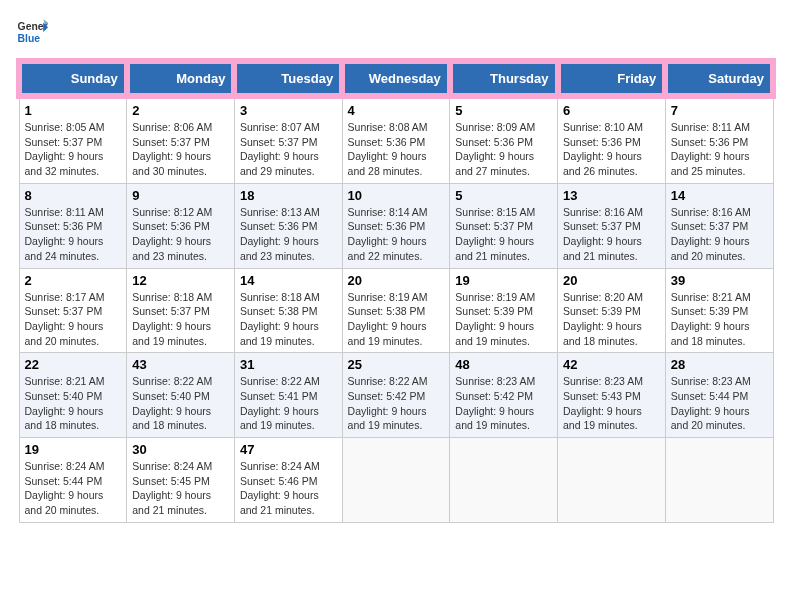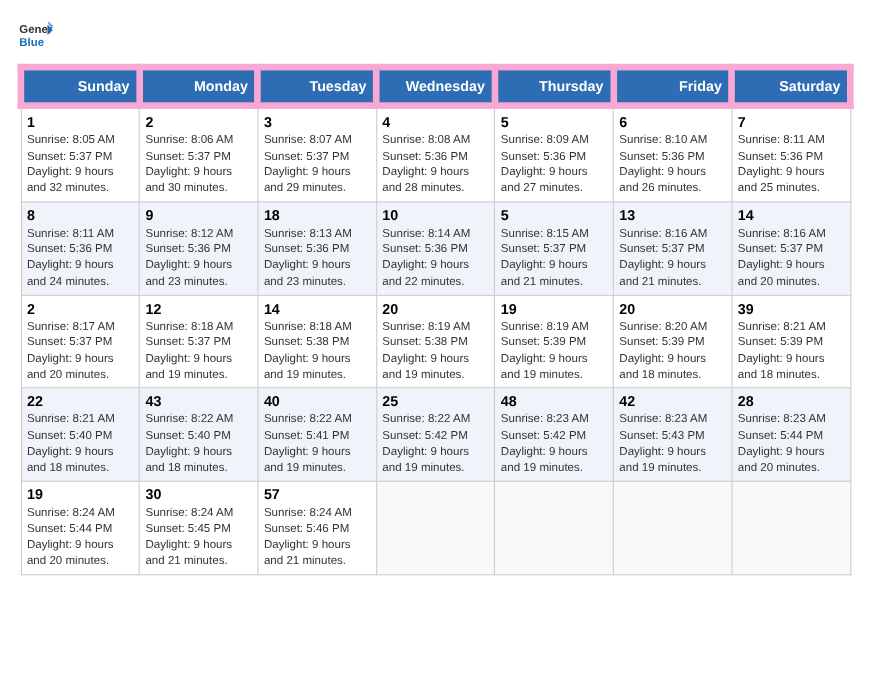--- a/index.html
+++ b/index.html
@@ -293,21 +293,21 @@
       </td>
         <td>
         <span class="day-num">43</span>
         <span class="day-info">
           Sunrise: 8:22 AM<br>
           Sunset: 5:40 PM<br>
           Daylight: 9 hours and 18 minutes.
         </span>
       </td>
         <td>
-        <span class="day-num">40</span>
+        <span class="day-num">31</span>
         <span class="day-info">
           Sunrise: 8:22 AM<br>
           Sunset: 5:41 PM<br>
           Daylight: 9 hours and 19 minutes.
         </span>
       </td>
         <td>
         <span class="day-num">25</span>
         <span class="day-info">
           Sunrise: 8:22 AM<br>
@@ -351,21 +351,21 @@
       </td>
         <td>
         <span class="day-num">30</span>
         <span class="day-info">
           Sunrise: 8:24 AM<br>
           Sunset: 5:45 PM<br>
           Daylight: 9 hours and 21 minutes.
         </span>
       </td>
         <td>
-        <span class="day-num">57</span>
+        <span class="day-num">47</span>
         <span class="day-info">
           Sunrise: 8:24 AM<br>
           Sunset: 5:46 PM<br>
           Daylight: 9 hours and 21 minutes.
         </span>
       </td>
         <td class="empty-cell"></td>
         <td class="empty-cell"></td>
         <td class="empty-cell"></td>
         <td class="empty-cell"></td>

